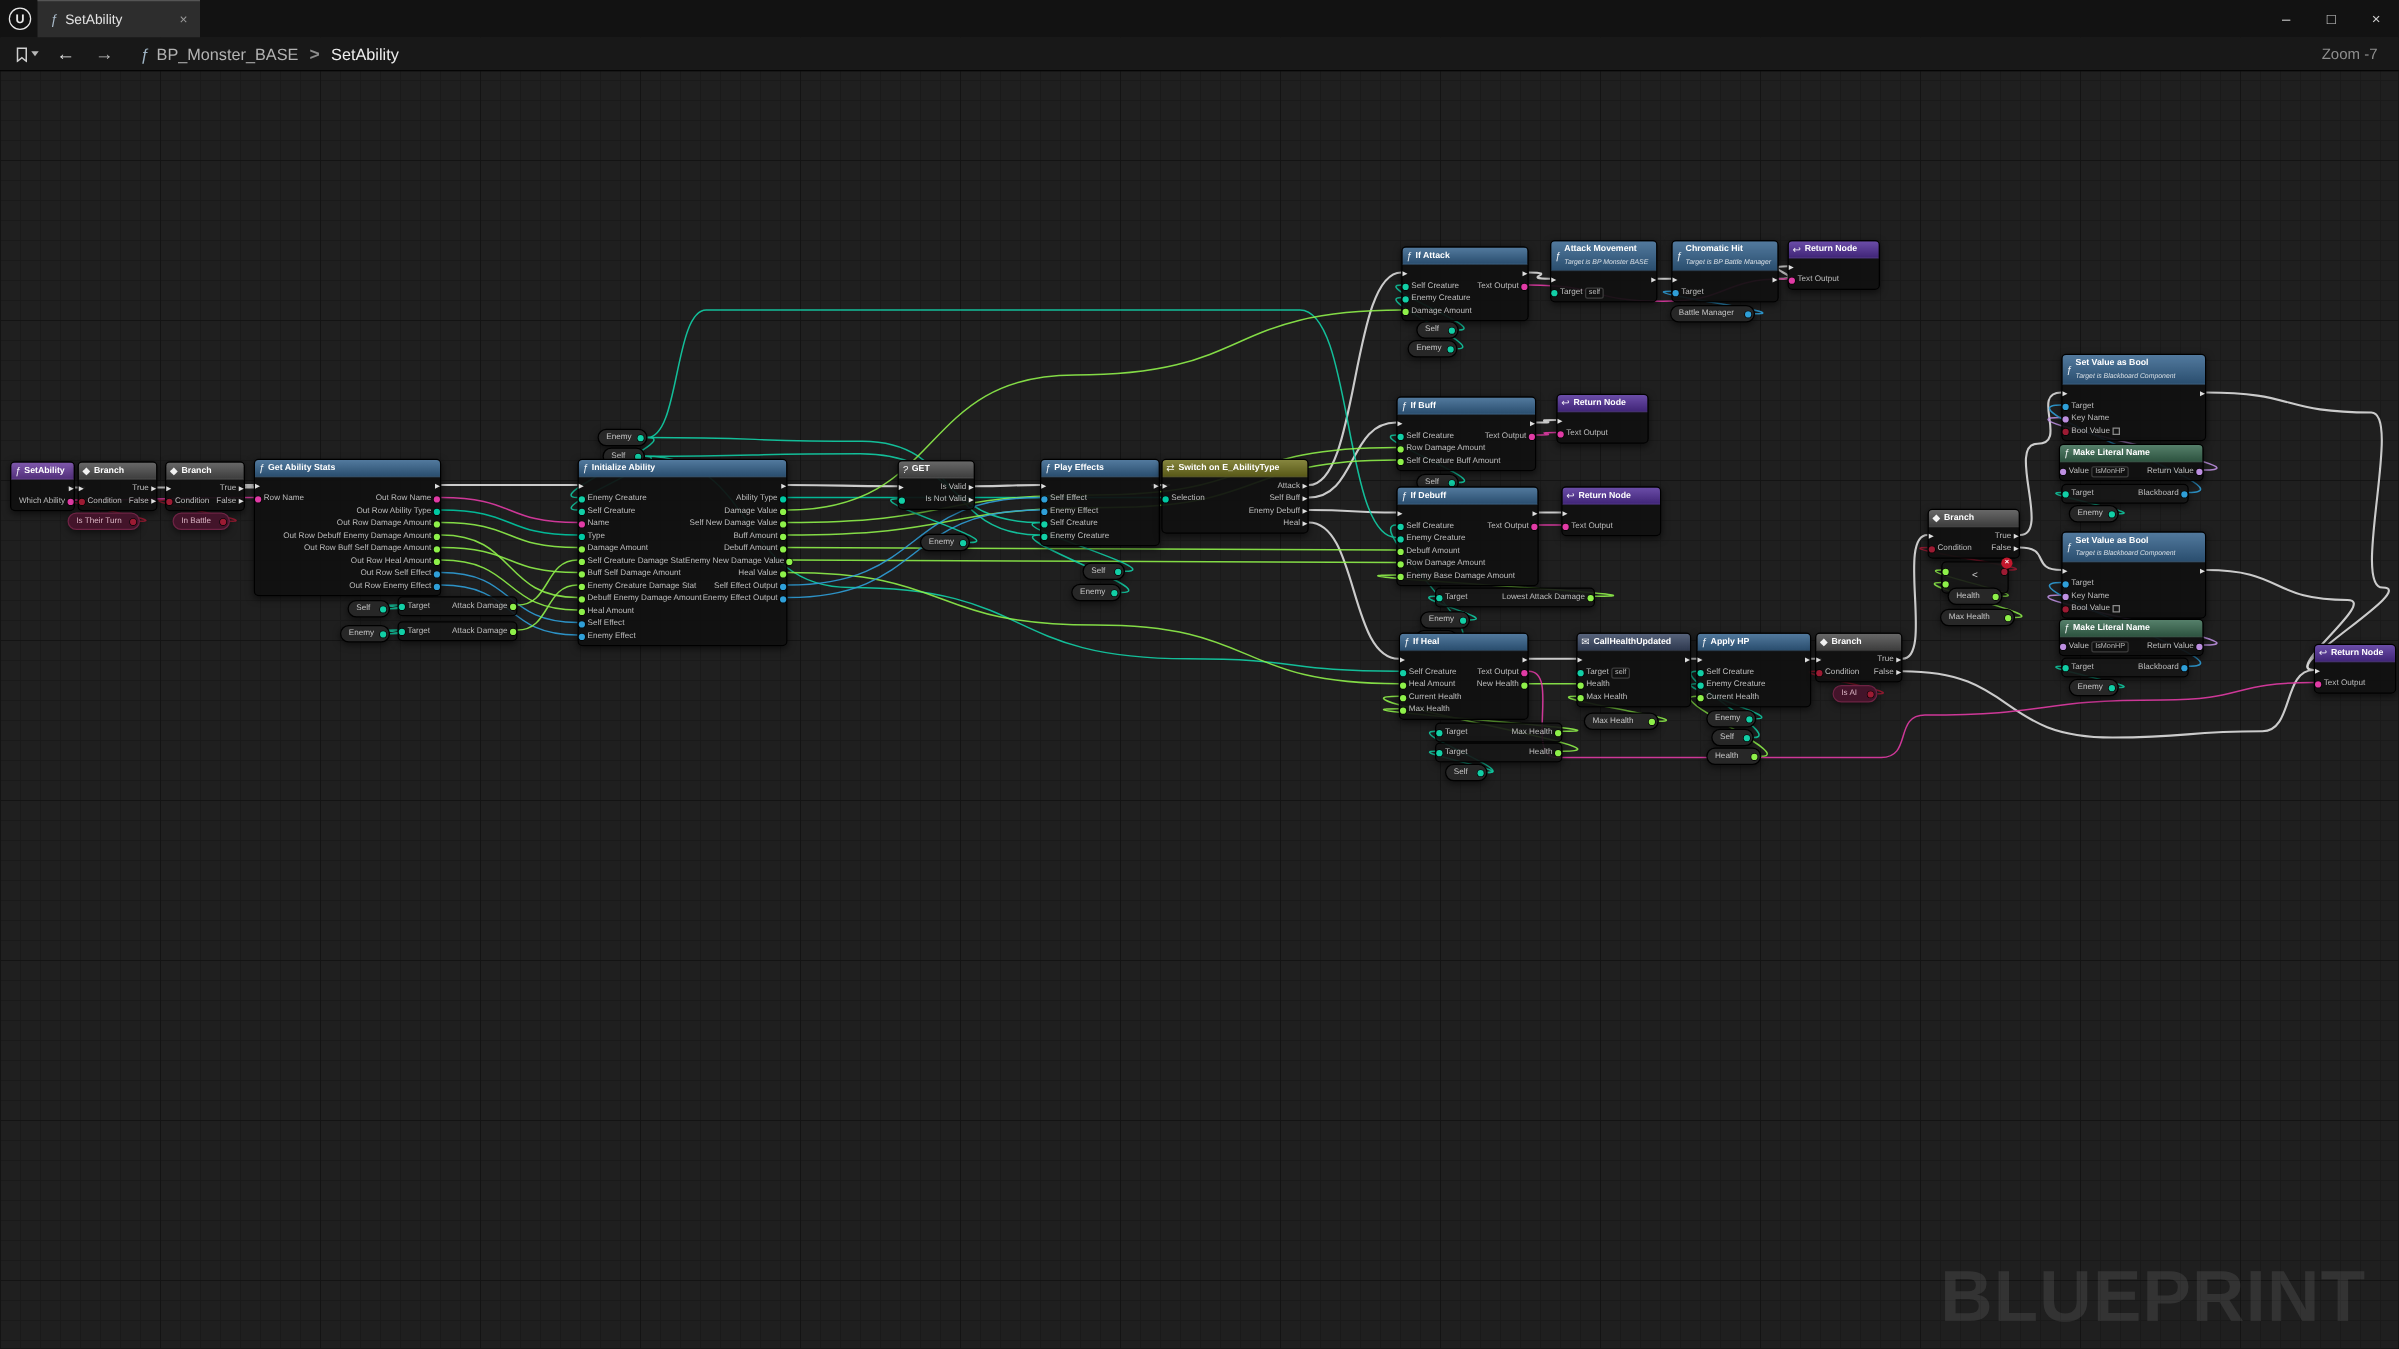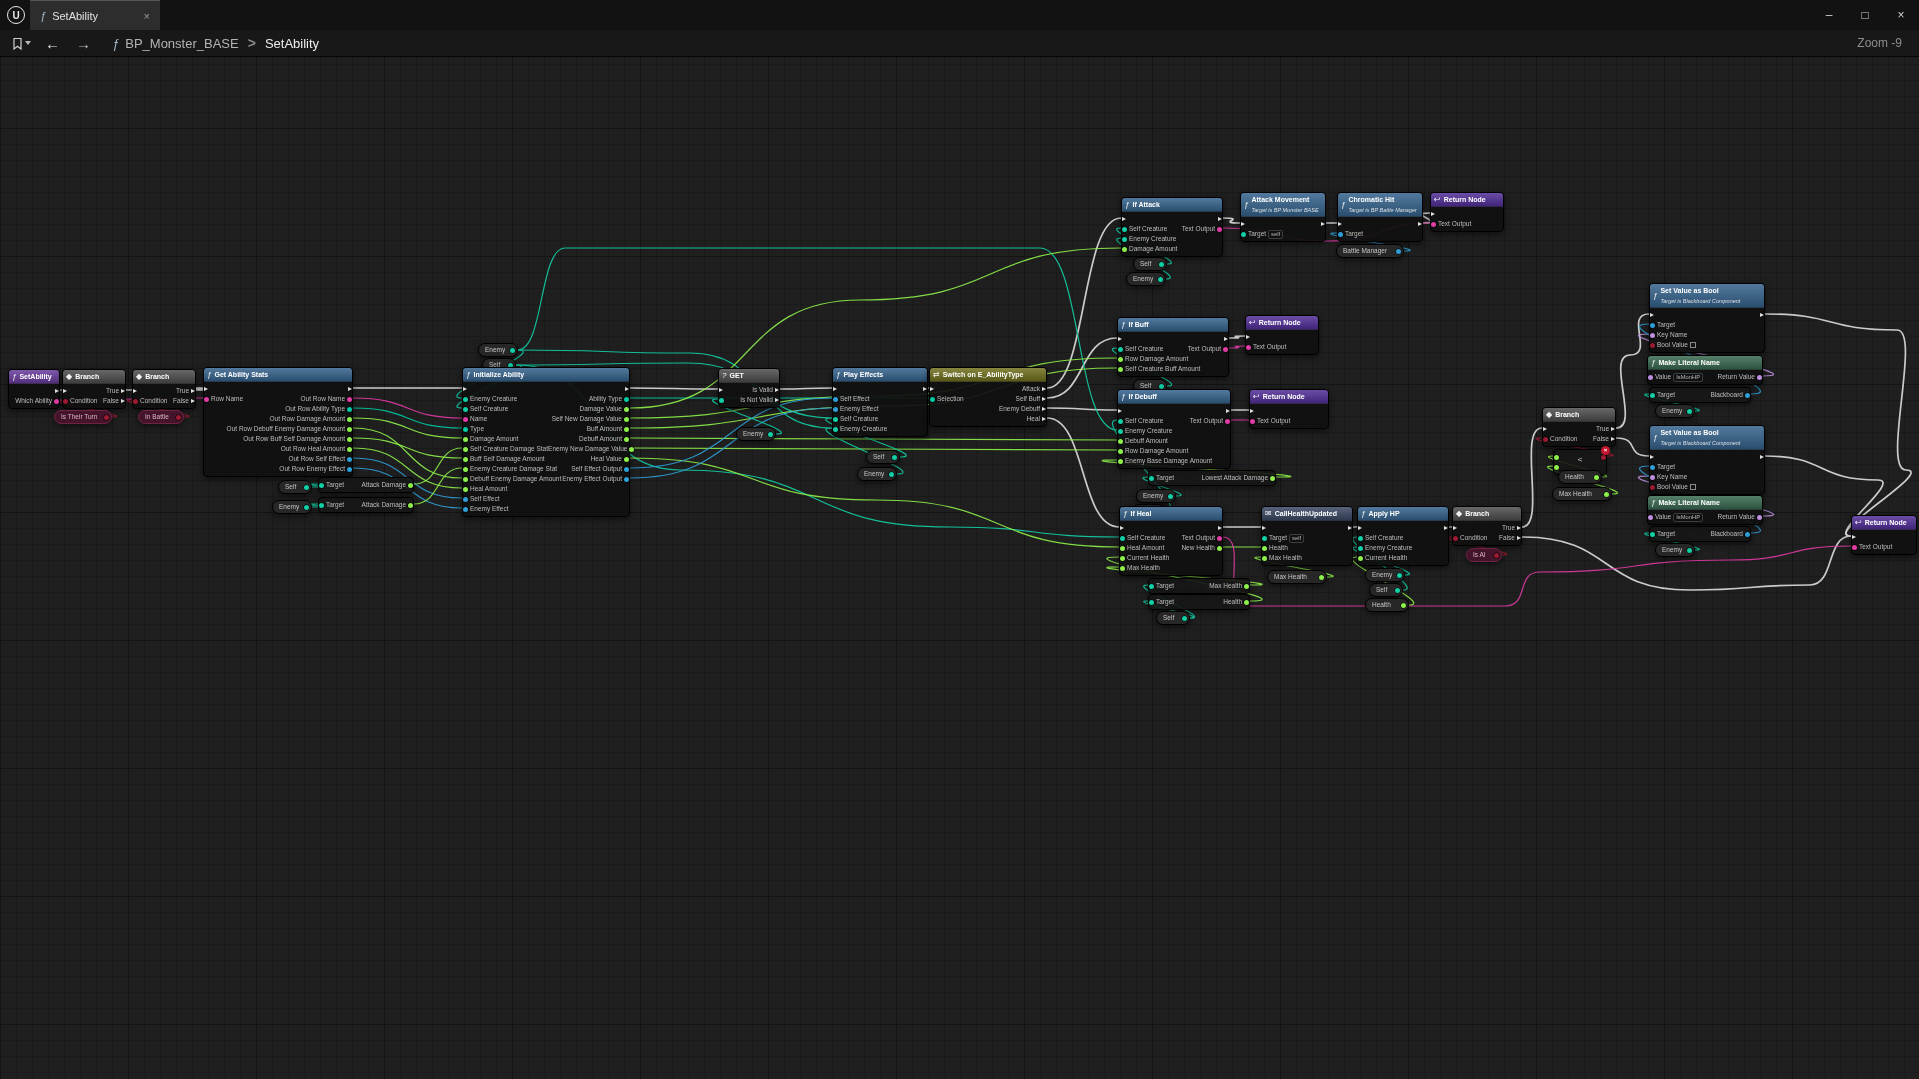--- a/index.html
+++ b/index.html
@@ -55,20 +55,21 @@
 .t-pure{background:rgba(22,22,22,.9)}
 .ctr{position:absolute;left:0;right:0;top:5px;text-align:center;color:#d2d2d2;font-size:8px;pointer-events:none}
 .errb{position:absolute;right:-4px;top:-4px;width:9px;height:9px;border-radius:50%;background:#c2172c;color:#fff;font-size:6px;line-height:9px;text-align:center;font-weight:bold}
 </style>
 </head>
 <body>
 
 <div id="root">
 
   <div id="canvas">
+    <div class="watermark">BLUEPRINT</div>
   <svg width="1919" height="1079" class="wires">
         <path d="M60,390C85,390 37,390 62,390" fill="none" stroke="#dedede" stroke-width="1.7" stroke-opacity=".9"></path>
         <path d="M126,390C151,390 107,390 132,390" fill="none" stroke="#dedede" stroke-width="1.7" stroke-opacity=".9"></path>
         <path d="M196,390C221,390 178,388 203,388" fill="none" stroke="#dedede" stroke-width="1.7" stroke-opacity=".9"></path>
         <path d="M353,388C412.95,388 402.05,388 462,388" fill="none" stroke="#dedede" stroke-width="1.7" stroke-opacity=".9"></path>
         <path d="M630,388C678.4,388 669.6,389 718,389" fill="none" stroke="#dedede" stroke-width="1.7" stroke-opacity=".9"></path>
         <path d="M780,389C808.6,389 803.4,388 832,388" fill="none" stroke="#dedede" stroke-width="1.7" stroke-opacity=".9"></path>
         <path d="M928,388C953,388 904,388 929,388" fill="none" stroke="#dedede" stroke-width="1.7" stroke-opacity=".9"></path>
         <path d="M1047,388C1087.7,388 1080.3,218 1121,218" fill="none" stroke="#dedede" stroke-width="1.7" stroke-opacity=".9"></path>
         <path d="M1047,398C1085.5,398 1078.5,338 1117,338" fill="none" stroke="#dedede" stroke-width="1.7" stroke-opacity=".9"></path>
@@ -1287,16 +1288,16 @@
           <path d="M2 1.5 h7 v10.5 l-3.5 -2.8 l-3.5 2.8 z" fill="none" stroke="#cfcfcf" stroke-width="1.2"></path>
         </svg>
       <span class="caret"></span>
     </span>
     <span class="nav-arrow">←</span>
     <span class="nav-arrow fwd">→</span>
     <span class="nav-fx">ƒ</span>
     <span class="bc-parent">BP_Monster_BASE</span>
     <span class="bc-sep">&gt;</span>
     <span class="bc-current">SetAbility</span>
-    <span class="zoom">Zoom -9</span>
+    <span class="zoom">Zoom -7</span>
   </div>
 
 </div>
 
 </body></html>

